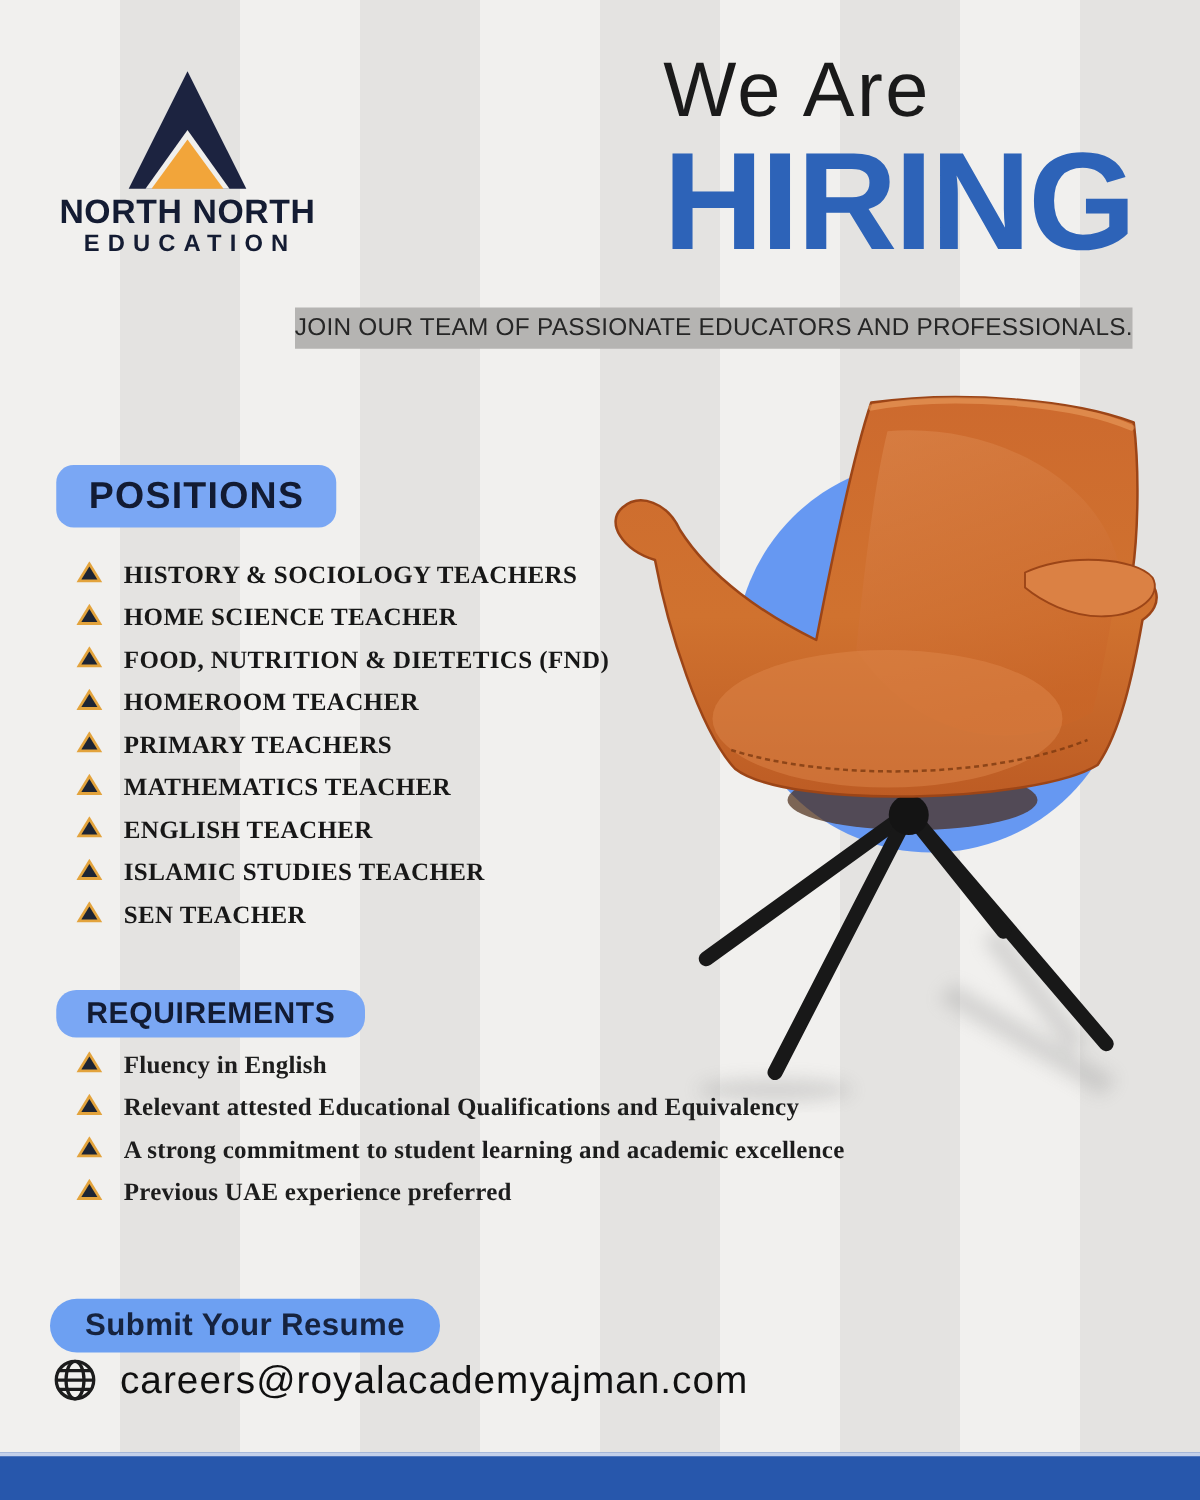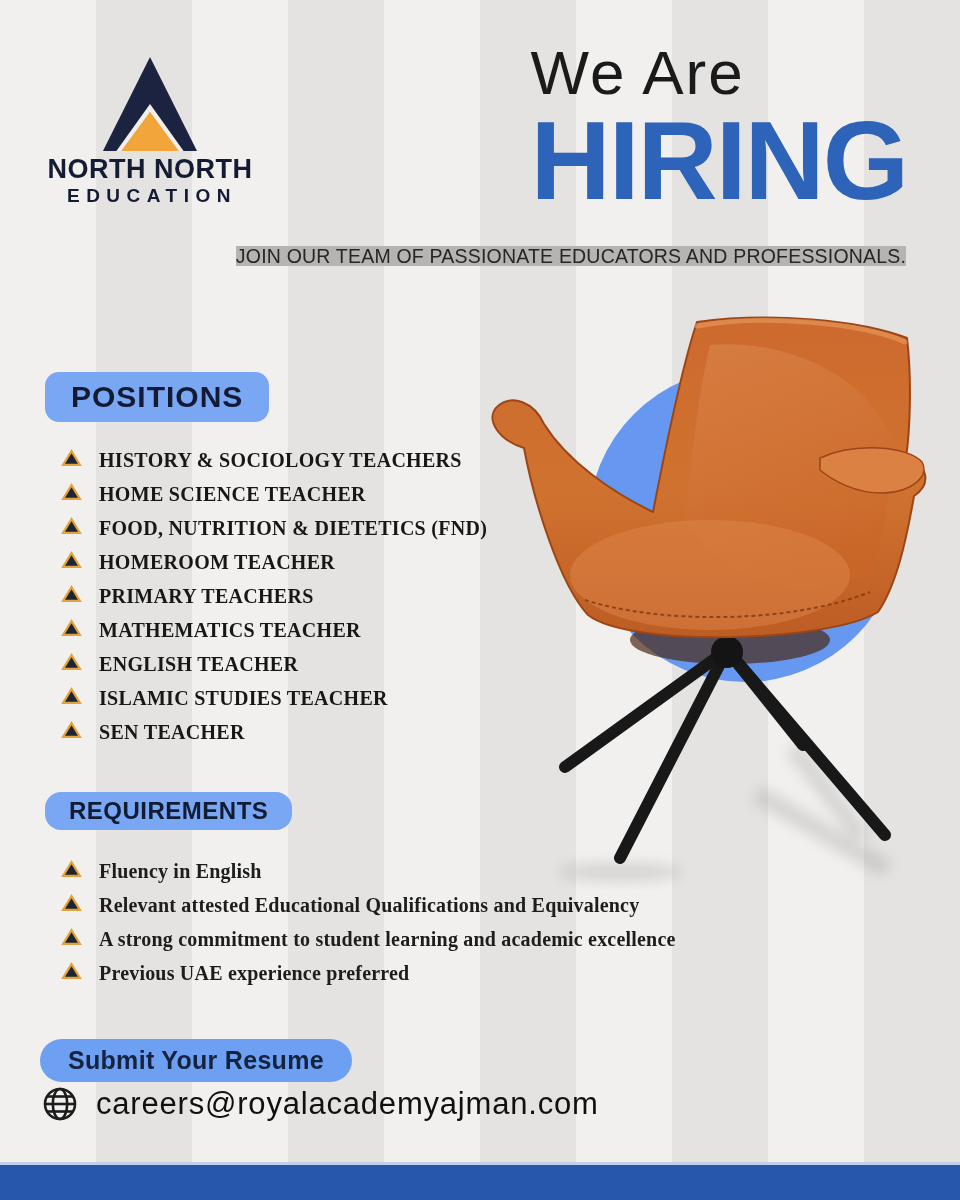--- a/index.html
+++ b/index.html
@@ -11,39 +11,39 @@
   
   .logo{position:absolute;left:45px;top:56px;width:210px;text-align:center;}
   .logo-mark{display:block;margin:0 auto 0 auto;}
   .logo-name{font-size:27px;font-weight:800;color:#141c33;letter-spacing:.5px;line-height:30px;margin-top:2px;}
   .logo-tagline{font-size:19px;font-weight:600;color:#141c33;letter-spacing:6.5px;line-height:24px;margin-left:4px;}
   
   .hero{position:absolute;right:53px;top:40px;text-align:left;}
   .hero-pre{font-size:62px;font-weight:300;color:#1a1a1a;letter-spacing:2px;line-height:1.05;}
   .hero-title{font-size:111px;font-weight:800;color:#2d63b8;letter-spacing:-2px;line-height:.95;margin-top:4px;}
   .banner{
-    position:absolute;left:236px;top:246px;width:670px;height:20px;
+    position:absolute;left:236px;top:246px;width:670px;height:33px;
     background:#b5b4b2;display:flex;align-items:center;justify-content:center;
     font-size:19.5px;font-weight:500;color:#262626;letter-spacing:.2px;white-space:nowrap;
   }
   
   .illustration{position:absolute;left:460px;top:290px;width:480px;height:600px;}
   
   .section{position:absolute;left:45px;}
   .positions-section{top:372px;}
   .requirements-section{top:792px;}
   .pill{
     display:inline-block;background:#7aa7f4;border-radius:14px;
     color:#121b33;font-weight:800;
   }
   .pill-positions{font-size:30px;padding:8px 26px;letter-spacing:1px;}
   .pill-requirements{font-size:24px;padding:5px 24px;letter-spacing:.5px;border-radius:16px;}
   ul.items{list-style:none;margin:0;padding:0;}
   .positions-section ul.items{margin-top:27px;}
-  .requirements-section ul.items{margin-top:30px;}
+  .requirements-section ul.items{margin-top:11px;}
   ul.items li{display:flex;align-items:flex-start;height:34px;font-family:Liberation Serif, serif;}
   .bullet{flex:0 0 auto;margin:0 17px 0 16px;display:block;}
   .pos-label{font-size:20px;font-weight:700;color:#171717;letter-spacing:.3px;white-space:nowrap;}
   .req-label{font-size:20px;font-weight:600;color:#1d1d1d;letter-spacing:.2px;white-space:nowrap;}
   
   .submit-pill{
     position:absolute;left:40px;top:1039px;background:#6da0f2;border-radius:22px;
     padding:7px 28px;font-size:25px;font-weight:600;color:#16233f;letter-spacing:.3px;
     border:none;cursor:pointer;font-family:"Liberation Sans",sans-serif;
   }

